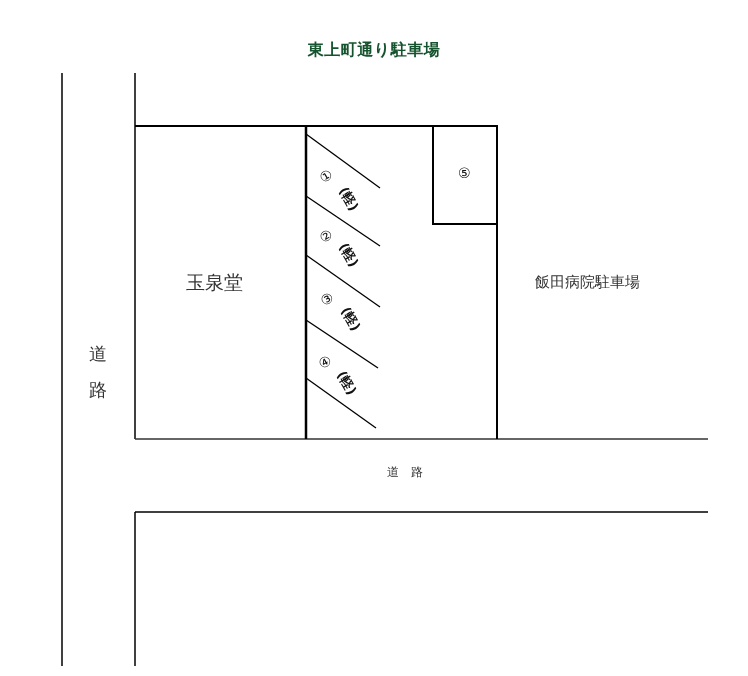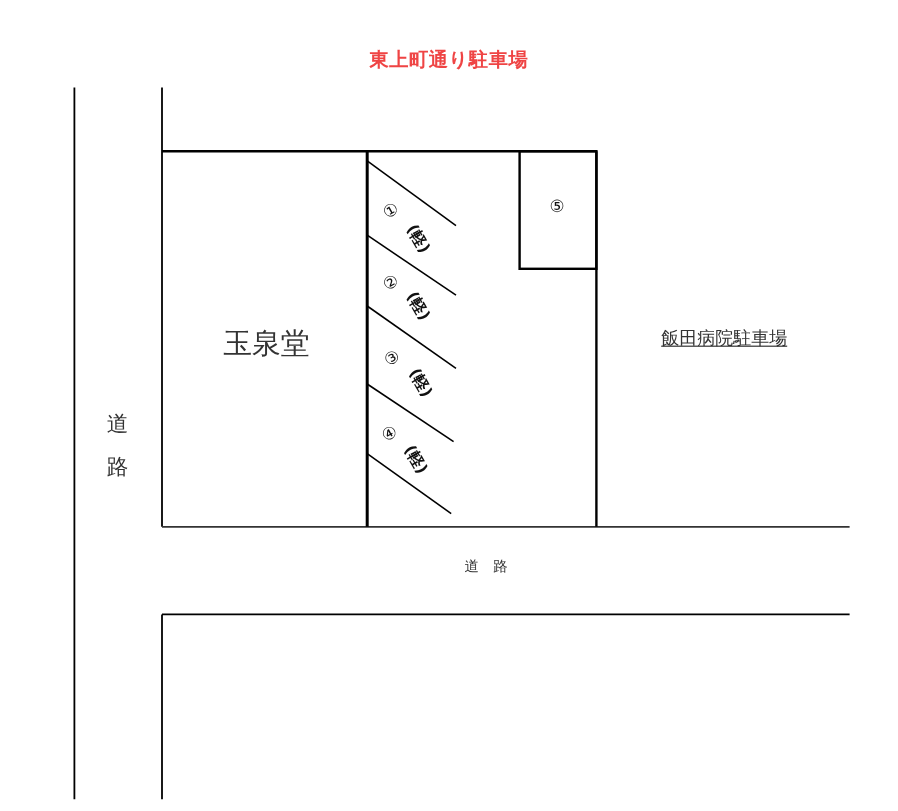--- a/index.html
+++ b/index.html
@@ -1,21 +1,21 @@
 <!DOCTYPE html>
 <html><head>
 <meta charset="utf-8">
 <style>
   html, body { margin: 0; padding: 0; background: #ffffff; }
   body { width: 748px; height: 676px; position: relative; overflow: hidden;
          font-family: "DejaVu Sans", sans-serif; color: #222; }
   .title { position: absolute; left: 0; width: 748px; top: 40px; text-align: center;
-           font-size: 16px; font-weight: bold; color: #ef4444; letter-spacing: 0.5px; }
+           font-size: 16px; font-weight: bold; color: #14532d; letter-spacing: 0.5px; }
   svg.map { position: absolute; left: 0; top: 0; }
-  .label { position: absolute; font-size: 24px; color: #333; white-space: nowrap; }
+  .label { position: absolute; font-size: 19px; color: #333; white-space: nowrap; }
   .label-small { position: absolute; font-size: 15px; color: #333; white-space: nowrap; }
   .vert { position: absolute; font-size: 18px; color: #333; width: 20px; line-height: 36px; text-align: center; }
   .spot-num { position: absolute; font-size: 14px; color: #111; width: 18px; height: 18px; line-height: 18px; text-align: center; transform: rotate(-30deg); }
   .kei { position: absolute; font-size: 13px; font-weight: bold; color: #111; transform: rotate(60deg); white-space: nowrap; }
   .spot5 { position: absolute; font-size: 14px; color: #111; }
 </style>
 </head>
 <body>
 
 <div class="title">東上町通り駐車場</div>
@@ -42,21 +42,21 @@
   <line x1="306" y1="196" x2="380" y2="246" stroke="#000" stroke-width="1.3"></line>
   <line x1="306" y1="255" x2="380" y2="307" stroke="#000" stroke-width="1.3"></line>
   <line x1="306" y1="320" x2="378" y2="368" stroke="#000" stroke-width="1.3"></line>
   <line x1="306" y1="378" x2="376" y2="428" stroke="#000" stroke-width="1.3"></line>
 
   <line x1="135" y1="512" x2="708" y2="512" stroke="#000" stroke-width="1.5"></line>
 </svg>
 
 <div class="label" style="left:186px; top:270px;">玉泉堂</div>
 
-<div class="label-small" style="left:551px; top:273px;text-decoration:underline;">飯田病院駐車場</div>
+<div class="label-small" style="left:535px; top:273px;">飯田病院駐車場</div>
 
 <div class="vert" style="left:88px; top:336px;">
   <div>道</div>
   <div>路</div>
 </div>
 
 <div class="label-small" style="left:387px; top:464px; font-size:12px;">道　路</div>
 
 <div class="spot-num" style="left:317px; top:167px;">①</div>
 <div class="kei" style="left:336px; top:190px;">(軽)</div>

